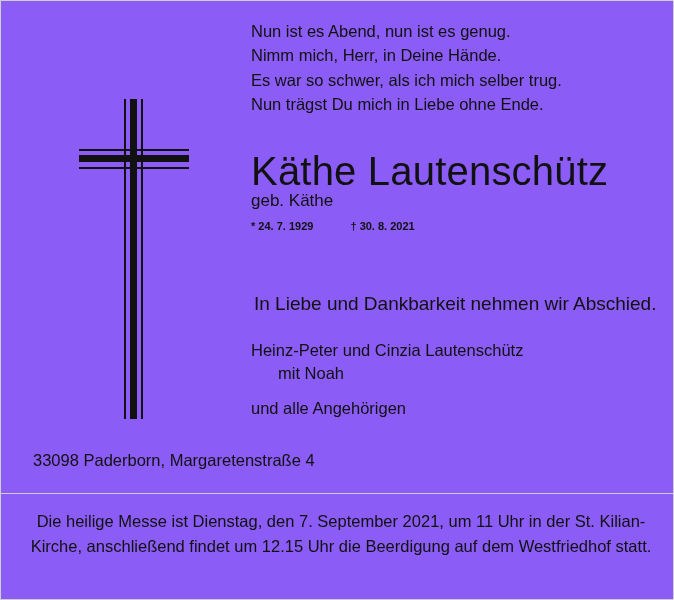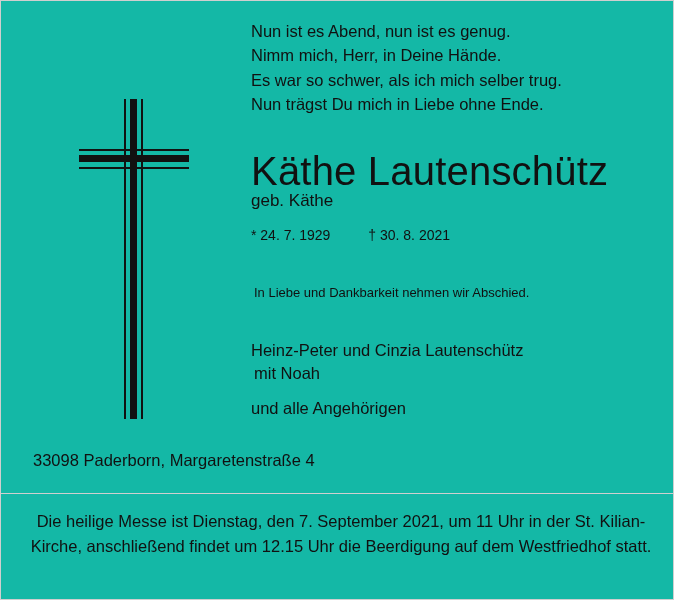--- a/index.html
+++ b/index.html
@@ -13,21 +13,21 @@
     font-family: "Liberation Sans", sans-serif;
     color: #000000;
     overflow: hidden;
   }
   .obituary {
     position: relative;
     width: 674px;
     height: 600px;
     box-sizing: border-box;
     border: 1px solid #cfcfcf;
-    background: #14b8a6;
+    background: #8b5cf6;
   }
   
   .cross-area {
     position: absolute;
     left: 0;
     top: 0;
     width: 230px;
     height: 430px;
   }
   .cross {
@@ -110,43 +110,44 @@
   .maiden {
     position: absolute;
     left: 250px;
     top: 190px;
     font-size: 17px;
     color: #111;
   }
   .dates {
     position: absolute;
     left: 250px;
-    top: 226px;
-    font-size: 14px;
-    color: #111;
+    top: 219px;
+    font-size: 11px;
+    color: #111;
+    font-weight: bold;
   }
   .dates .birth { margin-right: 34px; }
 
   .farewell {
     position: absolute;
     left: 253px;
-    top: 284px;
-    font-size: 13px;
+    top: 292px;
+    font-size: 19px;
     color: #111;
     white-space: nowrap;
   }
   .mourners {
     position: absolute;
     left: 250px;
     top: 338px;
     font-size: 16.5px;
     line-height: 1.42;
     color: #111;
   }
-  .mourners .line2 { padding-left: 3px; }
+  .mourners .line2 { padding-left: 3px; margin-left: 24px; }
   .mourners .line3 { padding-top: 11px; }
 
   .address {
     position: absolute;
     left: 20px;
     top: 450px;
     font-size: 16.5px;
     color: #111;
     margin-left: 12px;
   }

